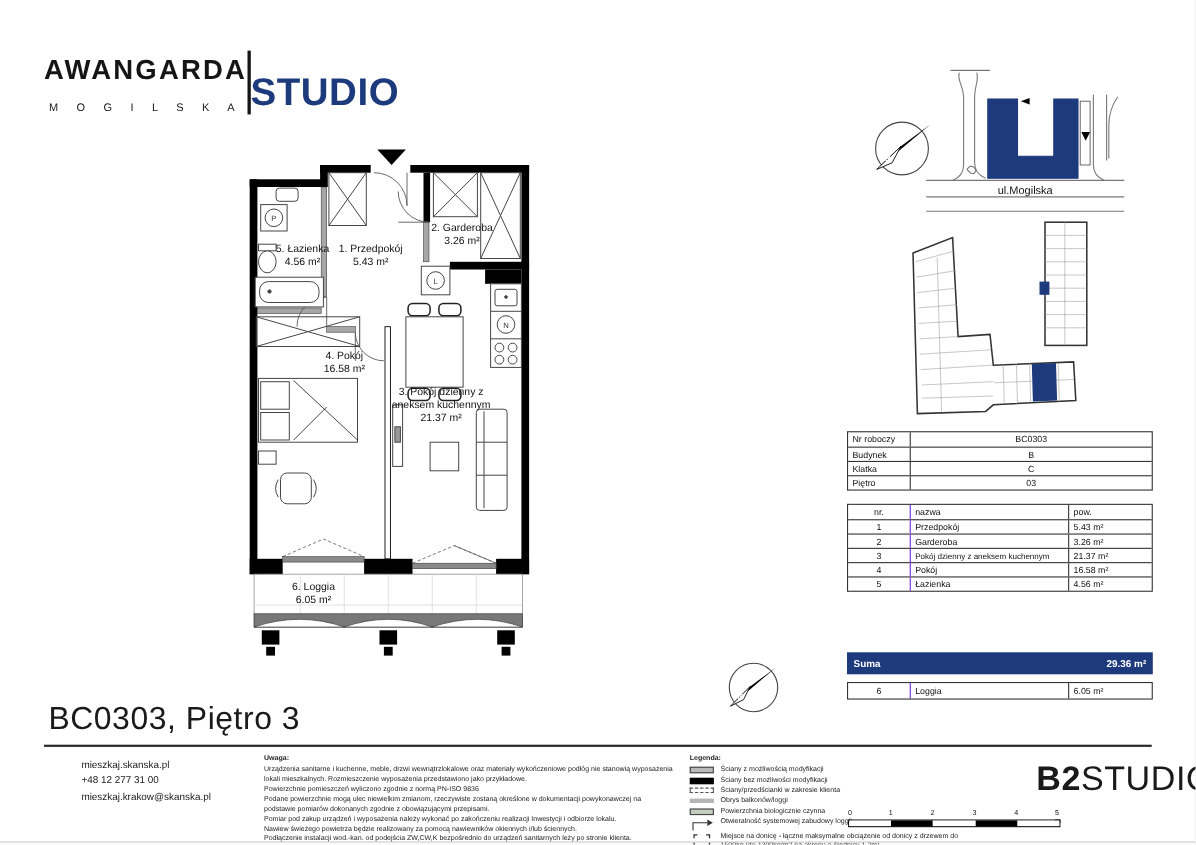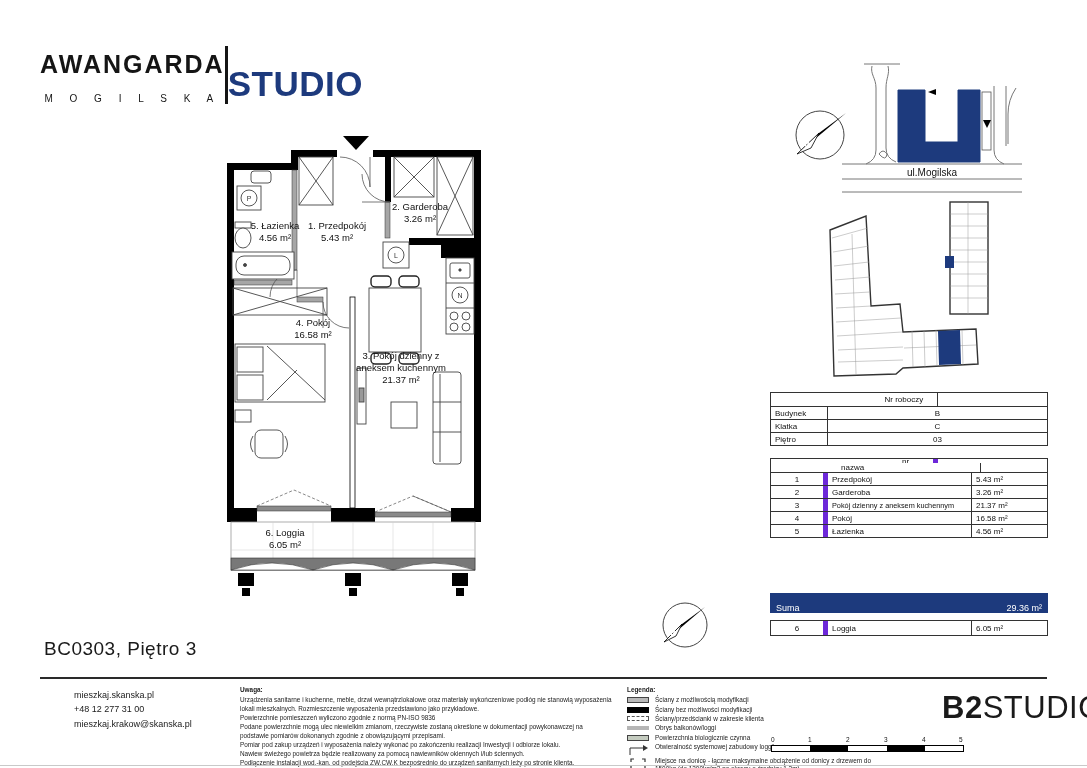--- a/index.html
+++ b/index.html
@@ -7,21 +7,21 @@
   [data-name]{box-sizing:border-box;}
 
   
   .brand{position:absolute;left:40px;top:46px;display:flex;align-items:flex-end;}
   .aw-name{font-size:25px;font-weight:bold;letter-spacing:2px;color:#151515;}
   .aw-sub{font-size:10px;letter-spacing:7px;text-align:center;margin-top:14px;color:#151515;}
   .brand-divider{width:3px;height:58px;background:#151515;}
   .skanska{font-size:35px;font-weight:800;letter-spacing:.5px;color:#1d3a7d;}
 
   
-  .heading{position:absolute;left:44px;top:638px;font-size:19px;font-weight:500;letter-spacing:.5px;color:#1a1a1a;}
+  .heading{position:absolute;left:44px;top:638px;font-size:29px;font-weight:500;letter-spacing:.5px;color:#1a1a1a;}
   .heading-rule{position:absolute;left:40px;top:677px;width:1007px;height:2px;background:#2a2a2a;}
   .bottom-rule{position:absolute;left:0;top:765px;width:1087px;height:1px;background:#c9c9c9;}
   .contact{position:absolute;left:74px;top:688px;font-size:9px;line-height:1.6;color:#1a1a1a;}
   .notes{position:absolute;left:240px;top:686px;width:372px;font-size:6.4px;line-height:1.4;color:#222;}
   .notes .nt{font-weight:bold;margin-bottom:1px;}
   .legend{position:absolute;left:627px;top:686px;width:248px;font-size:6.4px;line-height:1.3;color:#222;}
   .legend .lt{font-weight:bold;margin-bottom:2px;}
   .lg-item{display:flex;align-items:flex-start;margin-bottom:1px;}
   .sw{flex:none;width:22px;height:6px;margin-right:6px;margin-top:1px;}
   .sw-gray{background:#b9b9b9;border:1px solid #444;}
@@ -37,29 +37,29 @@
   
   .scalebar{position:absolute;left:771px;top:736px;width:194px;height:20px;font-size:6.5px;color:#111;}
   .scalebar .tick{position:absolute;top:0;}
   .sb-bar{position:absolute;left:0;top:9px;width:193px;height:7px;border:1px solid #000;display:flex;}
   .sb-seg{flex:1;}
   .sb-seg.b{background:#000;} .sb-seg.w{background:#fff;}
 
   
   .tbl{position:absolute;left:770px;width:278px;font-size:8px;color:#111;border:1px solid #333;}
   .trow{display:flex;border-top:1px solid #333;height:13px;align-items:center;}
-  .trow:first-child{border-top:none;flex-direction:column;}
+  .trow:first-child{border-top:none;}
   .tc{padding:0 4px;overflow:hidden;white-space:nowrap;}
   .c-label{width:57px;border-right:1px solid #333;height:100%;display:flex;align-items:center;}
   .c-val{flex:1;text-align:center;}
-  .c-nr{width:57px;border-right:5px solid #6d28d9;height:100%;display:flex;align-items:center;justify-content:center;}
+  .c-nr{width:57px;border-right:1px solid #6d28d9;height:100%;display:flex;align-items:center;justify-content:center;}
   .c-name{width:144px;border-right:1px solid #333;height:100%;display:flex;align-items:center;padding:0 4px;}
   .c-pow{flex:1;text-align:left;}
   .tbl-title{height:13px;display:flex;align-items:center;padding:0 4px;}
-  .suma{position:absolute;left:770px;top:593px;width:278px;height:20px;background:#1d3a7d;color:#fff;font-size:9px;font-weight:normal;display:flex;align-items:flex-end;justify-content:space-between;padding:0 6px;box-sizing:border-box;}
+  .suma{position:absolute;left:770px;top:593px;width:278px;height:20px;background:#1d3a7d;color:#fff;font-size:9px;font-weight:bold;display:flex;align-items:center;justify-content:space-between;padding:0 6px;box-sizing:border-box;}
   .loggia-row{position:absolute;left:770px;top:620px;width:278px;height:16px;border:1px solid #333;font-size:8px;display:flex;align-items:center;box-sizing:border-box;}
 
   svg text{font-family:"Liberation Sans",sans-serif;}
 </style>
 </head>
 <body>
 
 <div id="page" data-name="floor-plan-sheet">
 
   <div class="brand" data-name="brand-header">

